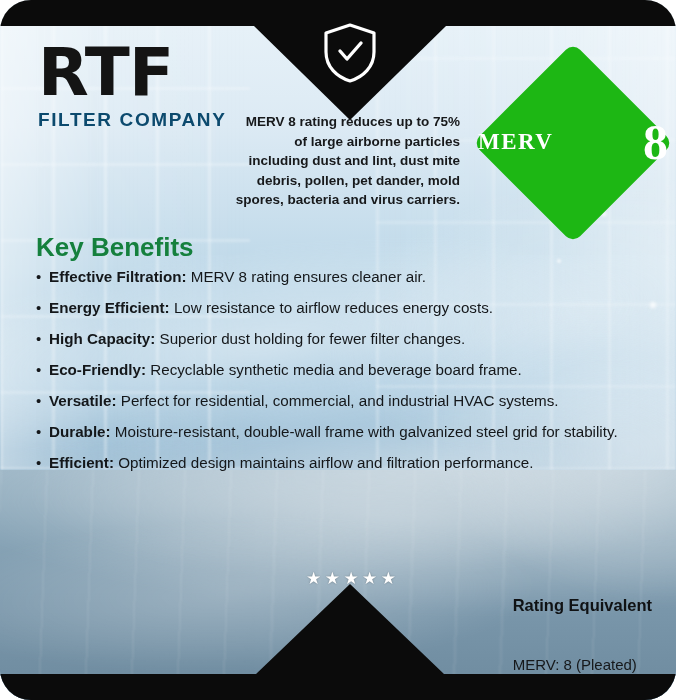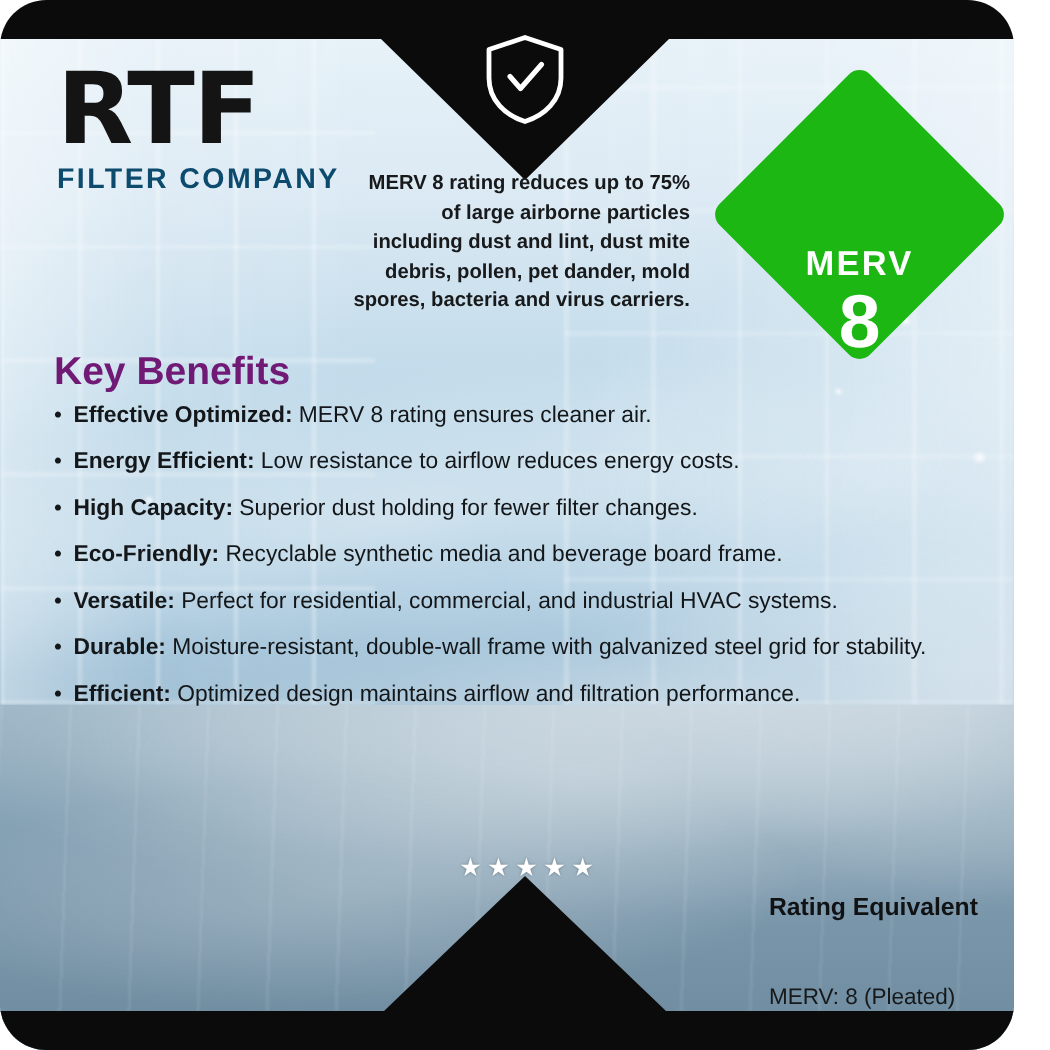--- a/index.html
+++ b/index.html
@@ -152,46 +152,46 @@
     left: 24px; top: 24px;
     width: 142px; height: 142px;
     background: #1db714;
     transform: rotate(45deg);
     border-radius: 10px;
   }
   .diamond-text {
     position: absolute;
     inset: 0;
     display: flex;
-    flex-direction: column;
+    flex-direction: row;
     align-items: center;
-    justify-content: flex-end;
+    justify-content: space-between;
     color: #ffffff;
-    font-family: Liberation Sans, sans-serif;
+    font-family: Liberation Serif, serif;
   }
   .diamond-label {
     font-size: 23px;
     font-weight: 700;
     letter-spacing: 1.5px;
     margin-bottom: 2px;
   }
   .diamond-value {
     font-size: 50px;
     font-weight: 700;
     line-height: 0.95;
   }
 
   
   .kb-title {
     position: absolute;
     left: 36px; top: 232px;
     font-family: "Liberation Sans", sans-serif;
     font-weight: 700;
     font-size: 26px;
-    color: #701a75;
+    color: #15803d;
   }
   .kb-list {
     position: absolute;
     left: 36px; top: 266px;
     width: 620px;
   }
   .kb-item {
     display: flex;
     align-items: flex-start;
     margin-bottom: 9px;
@@ -290,21 +290,21 @@
       <div class="diamond-label">MERV</div>
       <div class="diamond-value">8</div>
     </div>
   </div>
 
   <div class="kb-title">Key Benefits</div>
 
   <div class="kb-list">
     <div class="kb-item">
       <span class="kb-bullet">•</span>
-      <span class="kb-text"><b>Effective Optimized:</b><span> MERV 8 rating ensures cleaner air.</span></span>
+      <span class="kb-text"><b>Effective Filtration:</b><span> MERV 8 rating ensures cleaner air.</span></span>
     </div>
     <div class="kb-item">
       <span class="kb-bullet">•</span>
       <span class="kb-text"><b>Energy Efficient:</b><span> Low resistance to airflow reduces energy costs.</span></span>
     </div>
     <div class="kb-item">
       <span class="kb-bullet">•</span>
       <span class="kb-text"><b>High Capacity:</b><span> Superior dust holding for fewer filter changes.</span></span>
     </div>
     <div class="kb-item">

